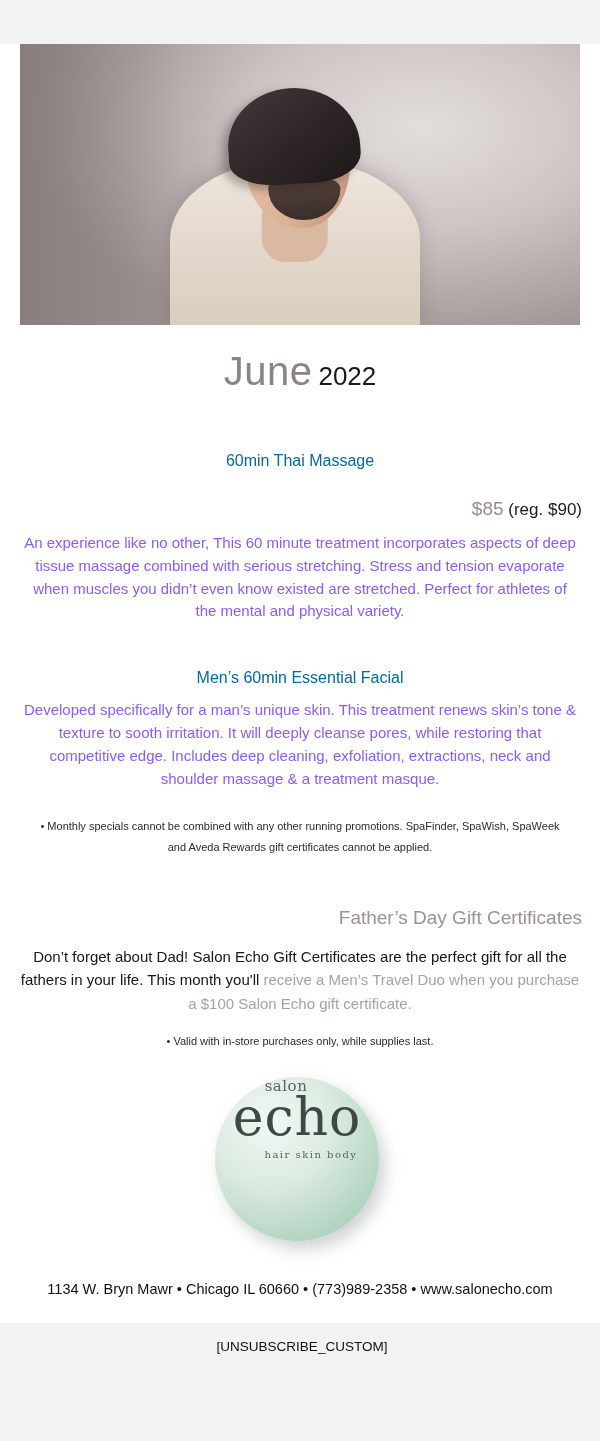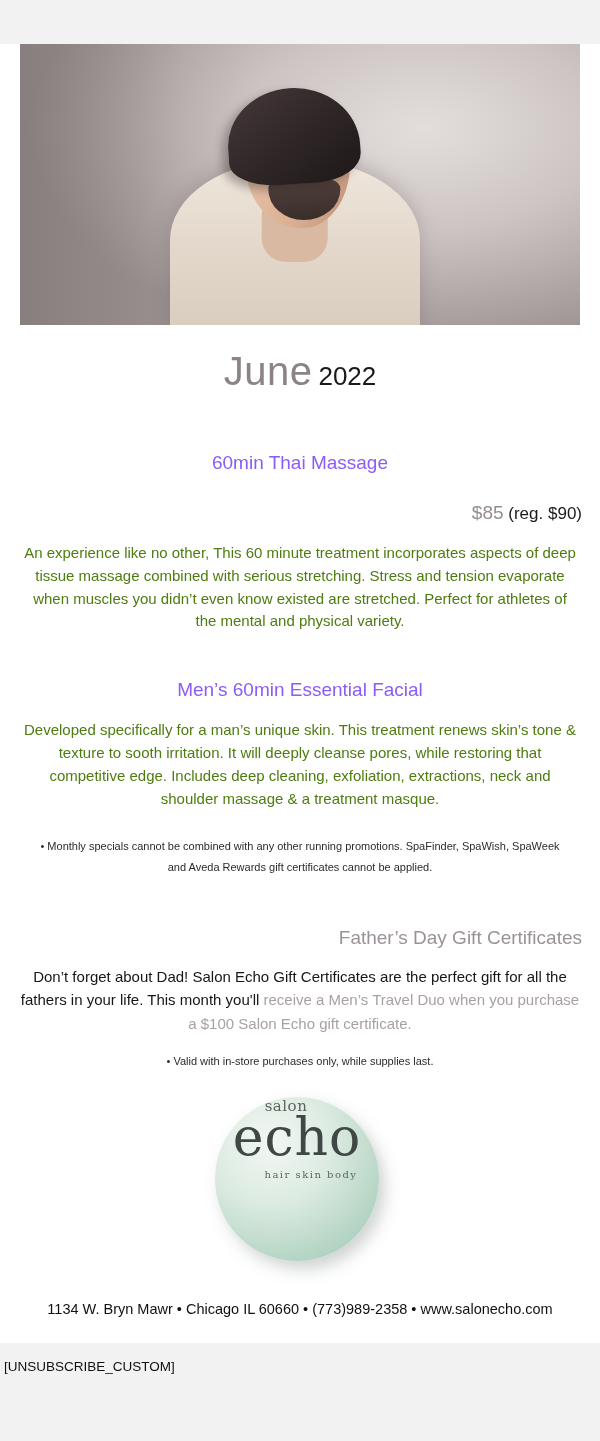--- a/index.html
+++ b/index.html
@@ -123,43 +123,43 @@
     font-size: 26px;
     color: #1a1a1a;
     font-weight: 400;
     margin-left: 6px;
   }
   .offer {
     padding: 0 18px;
     text-align: center;
   }
   .offer-title {
-    font-size: 19px;
-    color: #8b5cf6;
+    font-size: 16px;
+    color: #0369a1;
     margin-top: 52px;
     margin-bottom: 0;
     font-weight: 400;
   }
   .offer-title.tight { margin-top: 46px; }
   .price-line {
     margin-top: 28px;
     font-size: 17px;
     color: #1b1b1b;
     text-align: right;
   }
   .price-line .price {
     color: #958d93;
     font-size: 19px;
   }
   .offer-desc {
-    margin: 18px auto 0 auto;
+    margin: 12px auto 0 auto;
     max-width: 558px;
     font-size: 15px;
     line-height: 1.52;
-    color: #4d7c0f;
+    color: #8b5cf6;
     text-align: center;
   }
   .fineprint {
     margin: 26px auto 0 auto;
     max-width: 520px;
     font-size: 11px;
     line-height: 1.85;
     color: #2b2b2b;
     text-align: center;
   }
@@ -230,20 +230,21 @@
     font-size: 14.5px;
     color: #111111;
     padding: 0 10px 8px 10px;
   }
   .unsub {
     padding: 16px 0 0 4px;
     font-size: 13.5px;
     color: #111111;
     background: #f2f2f2;
     font-family: "Liberation Sans", sans-serif;
+    text-align: center;
   }
   .spacer-bottom { height: 40px; background: #f2f2f2; }
 </style>
 </head>
 <body>
 
 <div class="email-wrap">
   <div class="email-body">
 
     <div class="hero">

